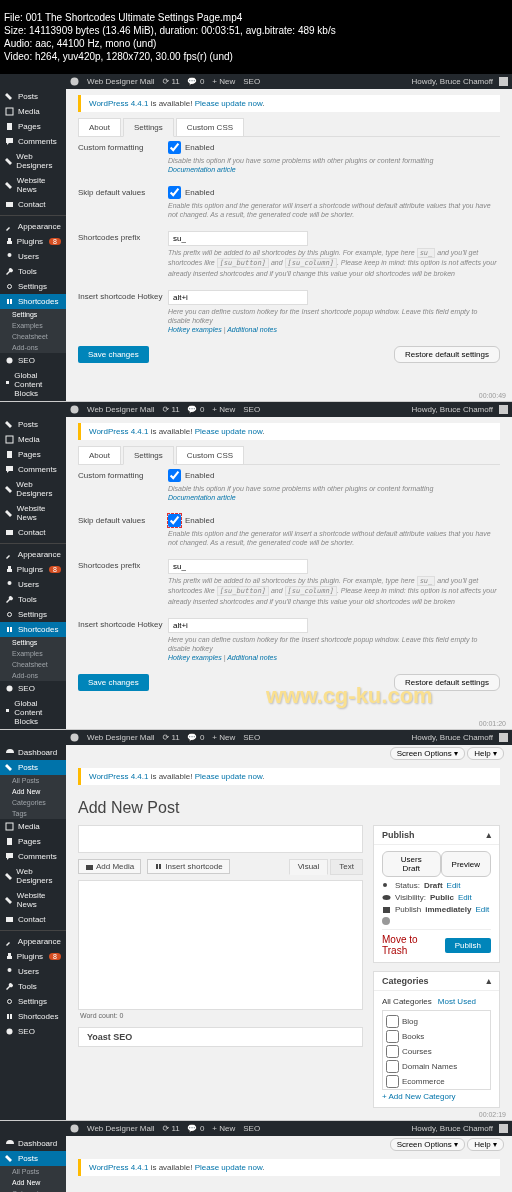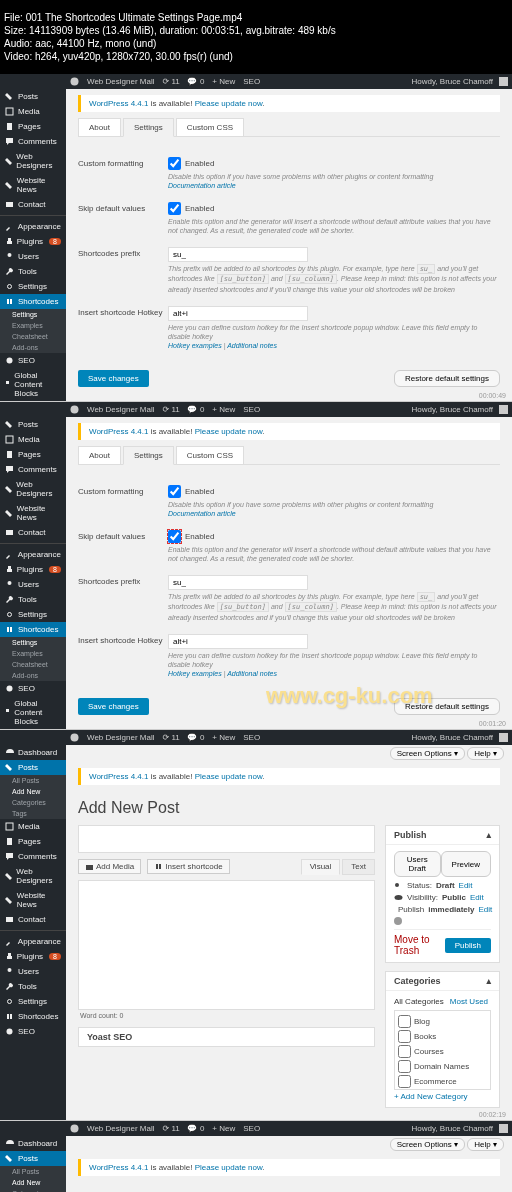--- a/index.html
+++ b/index.html
@@ -14,39 +14,39 @@
 .menu-item.open{background:#0073aa;color:#fff}
 .sub-item{padding:2px 5px 2px 12px;color:#9ea3a8;font-size:7px;background:#32373c}
 .sub-item.current{color:#fff}
 .badge{background:#d54e21;color:#fff;border-radius:7px;padding:0 4px;font-size:7px;margin-left:2px}
 .content{flex:1;background:#f1f1f1;padding:0;position:relative}
 .notice{border-left:3px solid #ffba00;background:#fff;margin:6px 12px;padding:4px 8px;font-size:8px}
 .notice a{color:#0073aa}
 .tabs{display:flex;margin:4px 12px 0;border-bottom:1px solid #ddd}
 .tab{padding:4px 10px;background:#fff;border:1px solid #ddd;border-bottom:none;margin-right:2px;font-size:8px;cursor:pointer}
 .tab.active{background:#f1f1f1;border-bottom:1px solid #f1f1f1;margin-bottom:-1px}
-.settings-body{margin:20px 12px}
+.settings-body{margin:4px 12px}
 .form-row{display:flex;margin-bottom:12px}
 .form-label{width:90px;flex-shrink:0;font-size:8px;padding-top:2px}
 .form-field{flex:1;font-size:8px}
 .cb-line{display:flex;align-items:center;gap:4px}
 .desc{color:#888;font-style:italic;font-size:7px;line-height:1.3;margin-top:2px}
 .desc a{color:#0073aa}
 input[type=text]{border:1px solid #ddd;padding:2px 4px;width:140px;font-size:8px}
 .code-chip{background:#eee;border:1px solid #ddd;padding:0 2px;font-family:monospace;font-size:7px}
 .btn-primary{background:#0085ba;color:#fff;border:none;padding:3px 10px;border-radius:2px;font-size:8px;cursor:pointer}
 .btn-secondary{background:#f7f7f7;border:1px solid #ccc;padding:3px 10px;border-radius:6px;font-size:8px;cursor:pointer}
 .actions-row{display:flex;justify-content:space-between;margin:10px 12px}
 .timestamp{position:absolute;bottom:2px;right:6px;color:#999;font-size:7px}
 .watermark{position:absolute;color:#ffd966;font-size:22px;font-weight:bold;opacity:.7;left:200px;bottom:20px;text-shadow:1px 1px 2px rgba(0,0,0,.3)}
 .page-title{font-size:16px;font-weight:400;padding:8px 12px 4px}
 .post-title-input{width:100%;padding:6px;font-size:12px;border:1px solid #ddd}
 .editor-wrap{margin:4px 12px;display:flex;gap:10px}
 .editor-main{flex:1}
-.editor-side{width:115px;flex-shrink:0}
+.editor-side{width:127px;flex-shrink:0}
 .media-row{display:flex;gap:6px;margin:6px 0}
 .media-btn{background:#f7f7f7;border:1px solid #ccc;padding:2px 6px;font-size:8px;display:flex;align-items:center;gap:2px;cursor:pointer}
 .edit-tabs{display:flex;justify-content:flex-end;gap:2px;font-size:8px;margin-bottom:-1px}
 .edit-tab{padding:2px 8px;border:1px solid #ddd;background:#ebebeb;cursor:pointer}
 .edit-tab.active{background:#f5f5f5;border-bottom-color:#f5f5f5}
 .editor-box{border:1px solid #ddd;background:#fff;min-height:120px;padding:4px;font-size:8px;font-family:monospace}
 .word-count{font-size:7px;color:#666;padding:2px}
 .metabox{border:1px solid #ddd;background:#fff;margin-bottom:8px}
 .metabox-head{padding:4px 8px;border-bottom:1px solid #eee;font-weight:bold;font-size:9px;display:flex;justify-content:space-between;align-items:center}
 .metabox-body{padding:6px 8px;font-size:8px}

